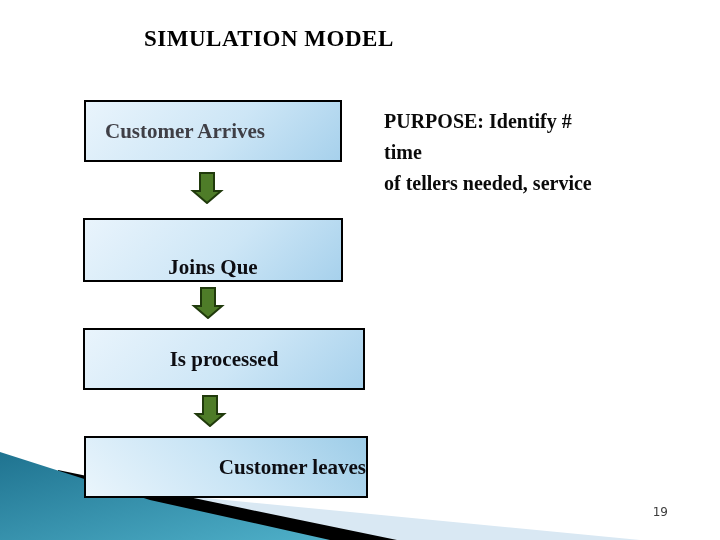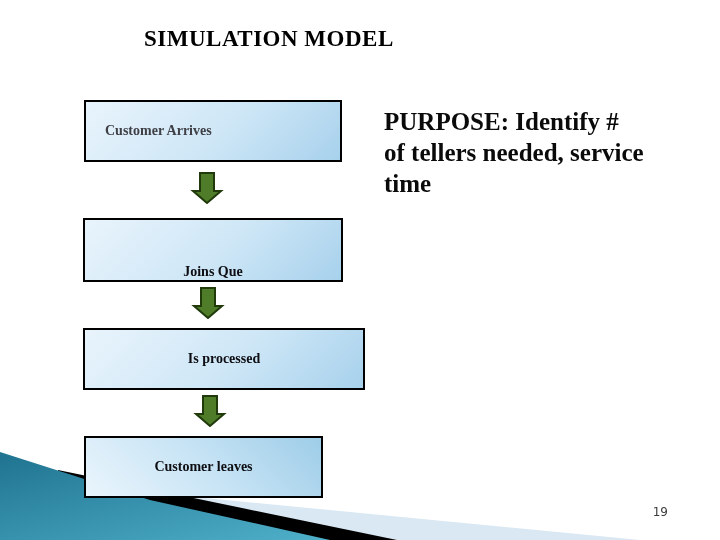--- a/index.html
+++ b/index.html
@@ -23,51 +23,52 @@
     letter-spacing: 0.5px;
     white-space: nowrap;
   }
 
   
   .purpose {
     position: absolute;
     left: 384px;
     top: 106px;
     width: 332px;
-    font-size: 25px;
+    font-size: 20px;
     font-weight: bold;
     line-height: 31px;
     color: #0a0a0a;
   }
 
   
   .flow-box {
     position: absolute;
     box-sizing: border-box;
     border: 2px solid #000000;
     background: linear-gradient(135deg, #e9f4fc 0%, #cde6f6 55%, #a7d1ec 100%);
     display: flex;
     align-items: center;
     justify-content: center;
-    font-size: 14px;
+    font-size: 21px;
     font-weight: bold;
     color: #0d0d12;
     z-index: 2;
   }
   .flow-box--1 {
     left: 84px; top: 100px; width: 258px; height: 62px;
     justify-content: flex-start;
     padding-left: 19px;
     color: #3f3f46;
   }
   .flow-box--2 { left: 83px; top: 218px; width: 260px; height: 64px; align-items: flex-end; }
   .flow-box--3 { left: 83px; top: 328px; width: 282px; height: 62px; }
   .flow-box--4 {
-    left: 84px; top: 436px; width: 239px; height: 62px;
+    left: 84px; top: 436px; width: 284px; height: 62px;
     background: linear-gradient(45deg, #eaf5fc 0%, #c8e4f5 50%, #9ecde8 100%);
+    justify-content: flex-end;
   }
 
   
   .flow-arrow { position: absolute; z-index: 2; }
   .flow-arrow--1 { left: 190px; top: 172px; }
   .flow-arrow--2 { left: 191px; top: 287px; }
   .flow-arrow--3 { left: 193px; top: 395px; }
 
   
   .decoration {
@@ -101,22 +102,22 @@
     </defs>
     <polygon points="195,497 640,540 195,540" fill="#d9e8f3"></polygon>
     <polygon points="58,470 397,540 58,540" fill="#000000"></polygon>
     <polygon points="0,452 150,500 330,540 0,540" fill="url(#tealGrad)"></polygon>
   </svg>
 
   <div class="slide-title">SIMULATION MODEL</div>
 
   <div class="purpose">
     <div>PURPOSE: Identify #</div>
+    <div>time</div>
     <div>of tellers needed, service</div>
-    <div>time</div>
   </div>
 
   <div class="flow-box flow-box--1">
     <span>Customer Arrives</span>
   </div>
 
   <svg class="flow-arrow flow-arrow--1" width="34" height="32" viewBox="0 0 34 32">
     <polygon points="10,1 24,1 24,19 31,19 17,31 3,19 10,19" stroke-width="2" fill="#4e7c28" stroke="#203a0c"></polygon>
   </svg>
 

